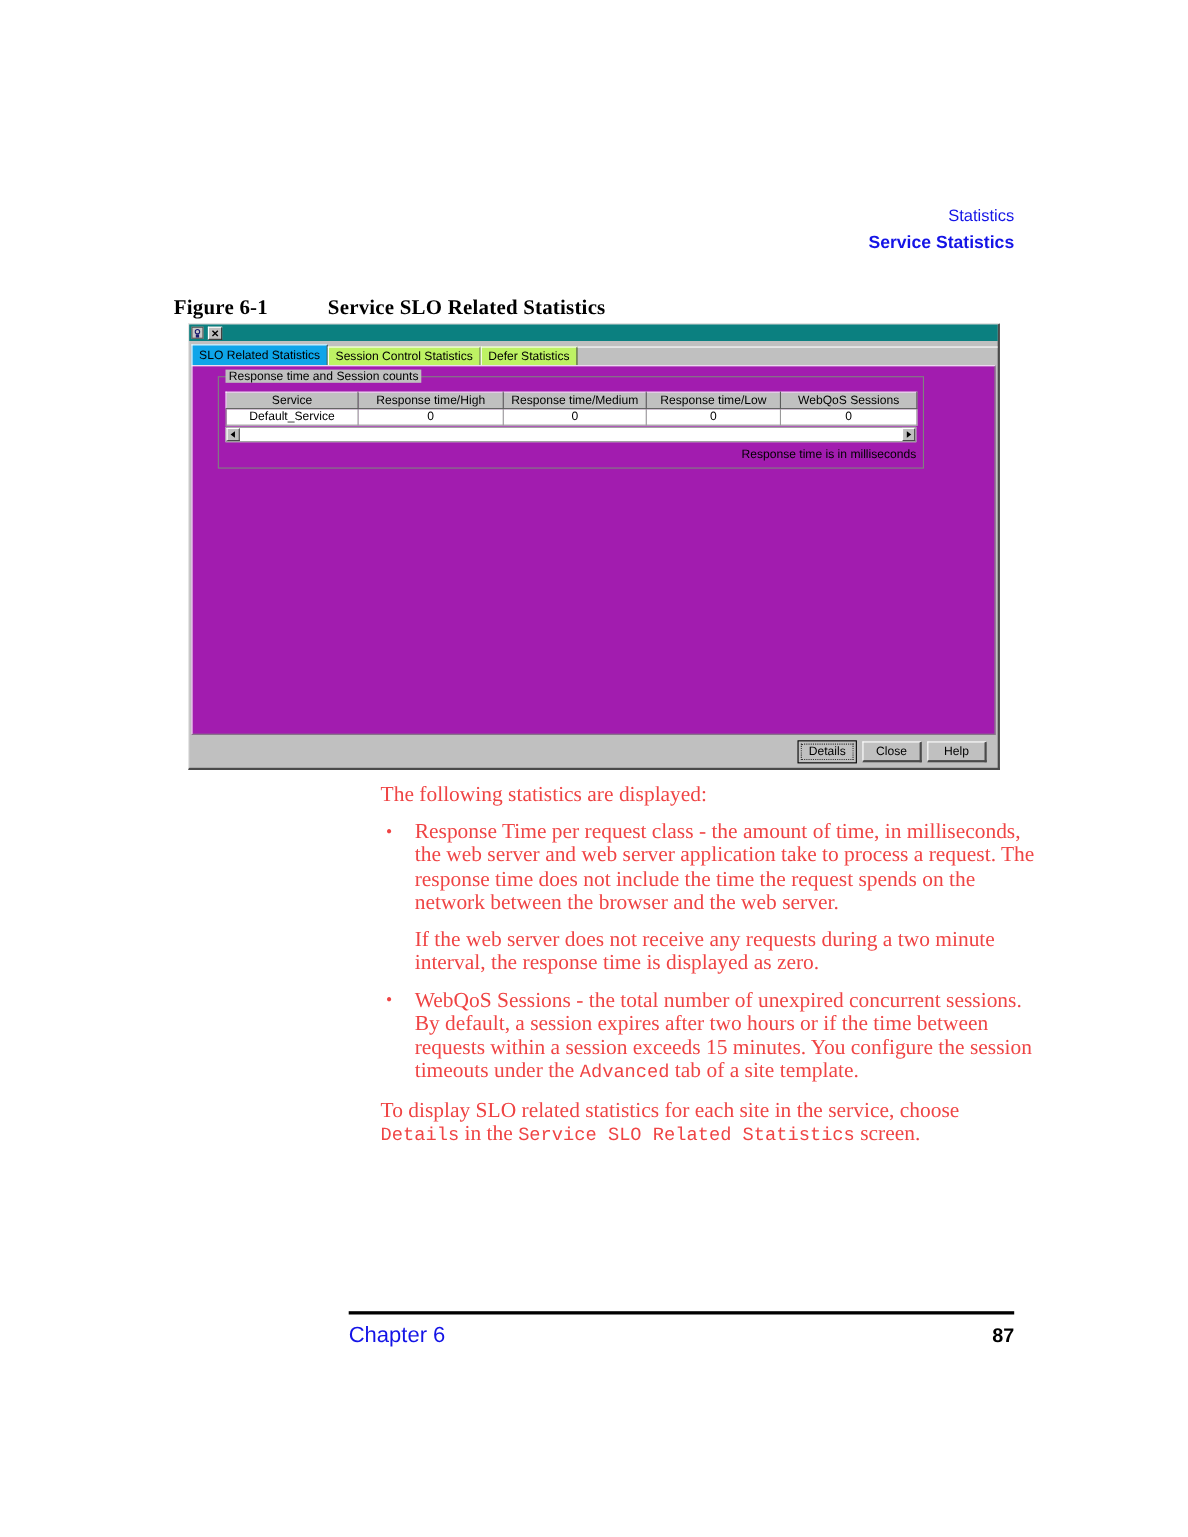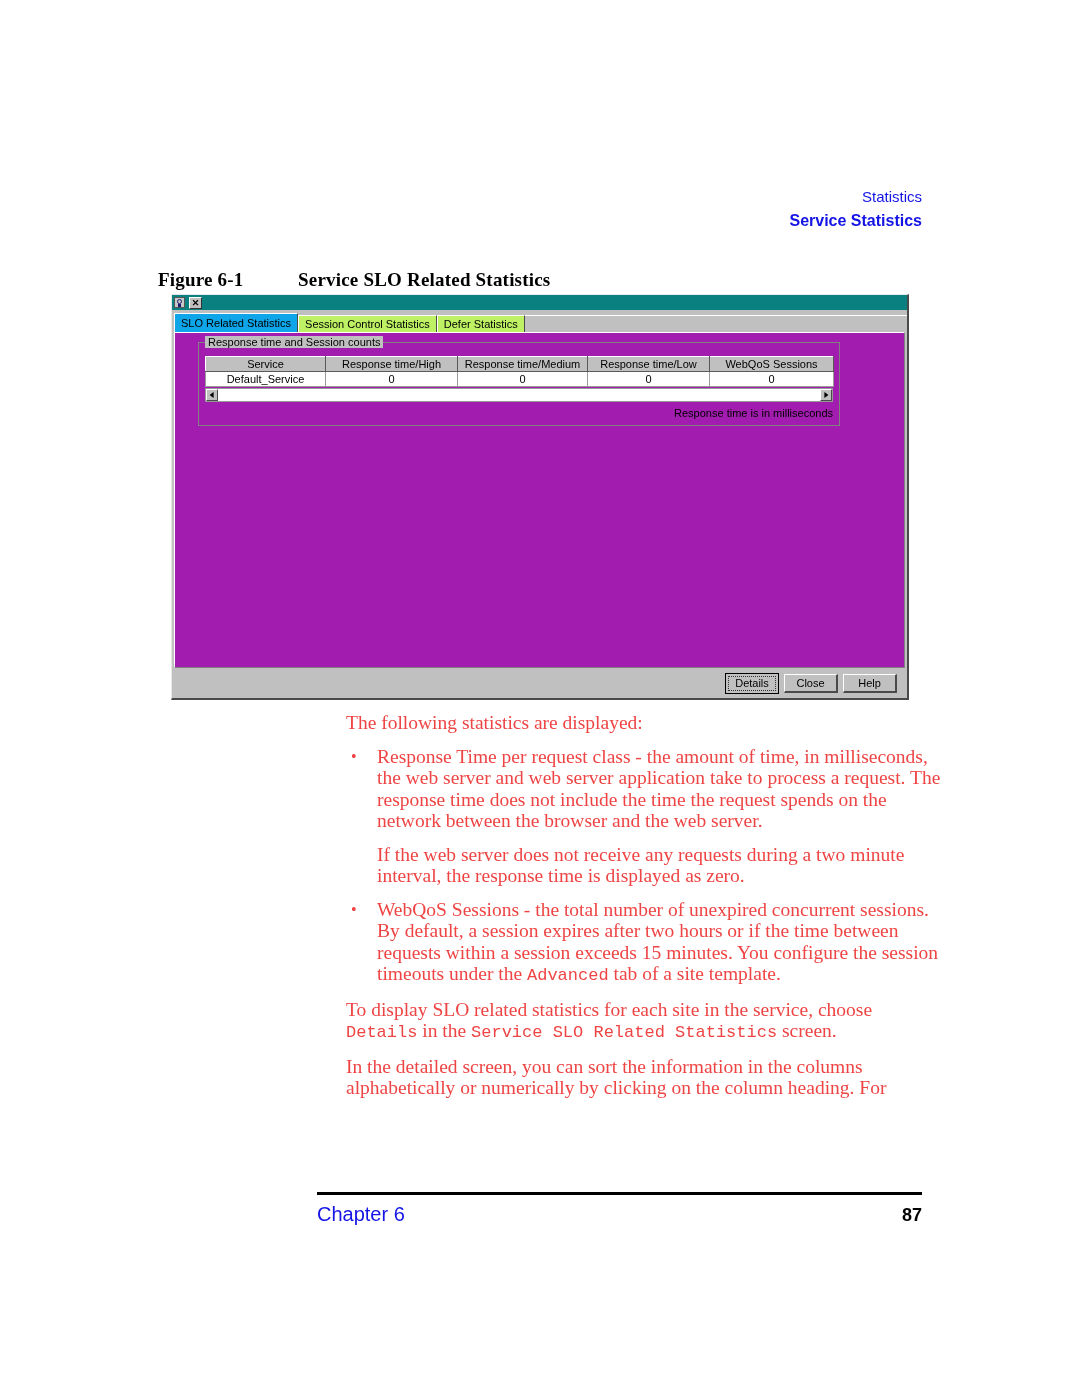--- a/index.html
+++ b/index.html
@@ -473,21 +473,20 @@
   <div class="indented">If the web server does not receive any requests during a two minute interval, the response time is displayed as zero.</div>
 
   <div class="bullet-item">
     <span class="dot">•</span>
     <span>WebQoS Sessions - the total number of unexpired concurrent sessions. By default, a session expires after two hours or if the time between requests within a session exceeds 15 minutes. You configure the session timeouts under the </span><span class="mono">Advanced</span><span> tab of a site template.</span>
   </div>
 
 
   <p><span>To display SLO related statistics for each site in the service, choose </span><span class="mono">Details</span><span> in the </span><span class="mono">Service SLO Related Statistics</span><span> screen.</span></p>
 
-  <p>In the detailed screen, you can sort the information in the columns alphabetically or numerically by clicking on the column heading. For</p>
 
 </div>
 
 <div class="footer-rule"></div>
 <div class="footer">
   <span class="footer-chapter">Chapter 6</span>
   <span class="footer-page">87</span>
 </div>
 
 </body></html>

